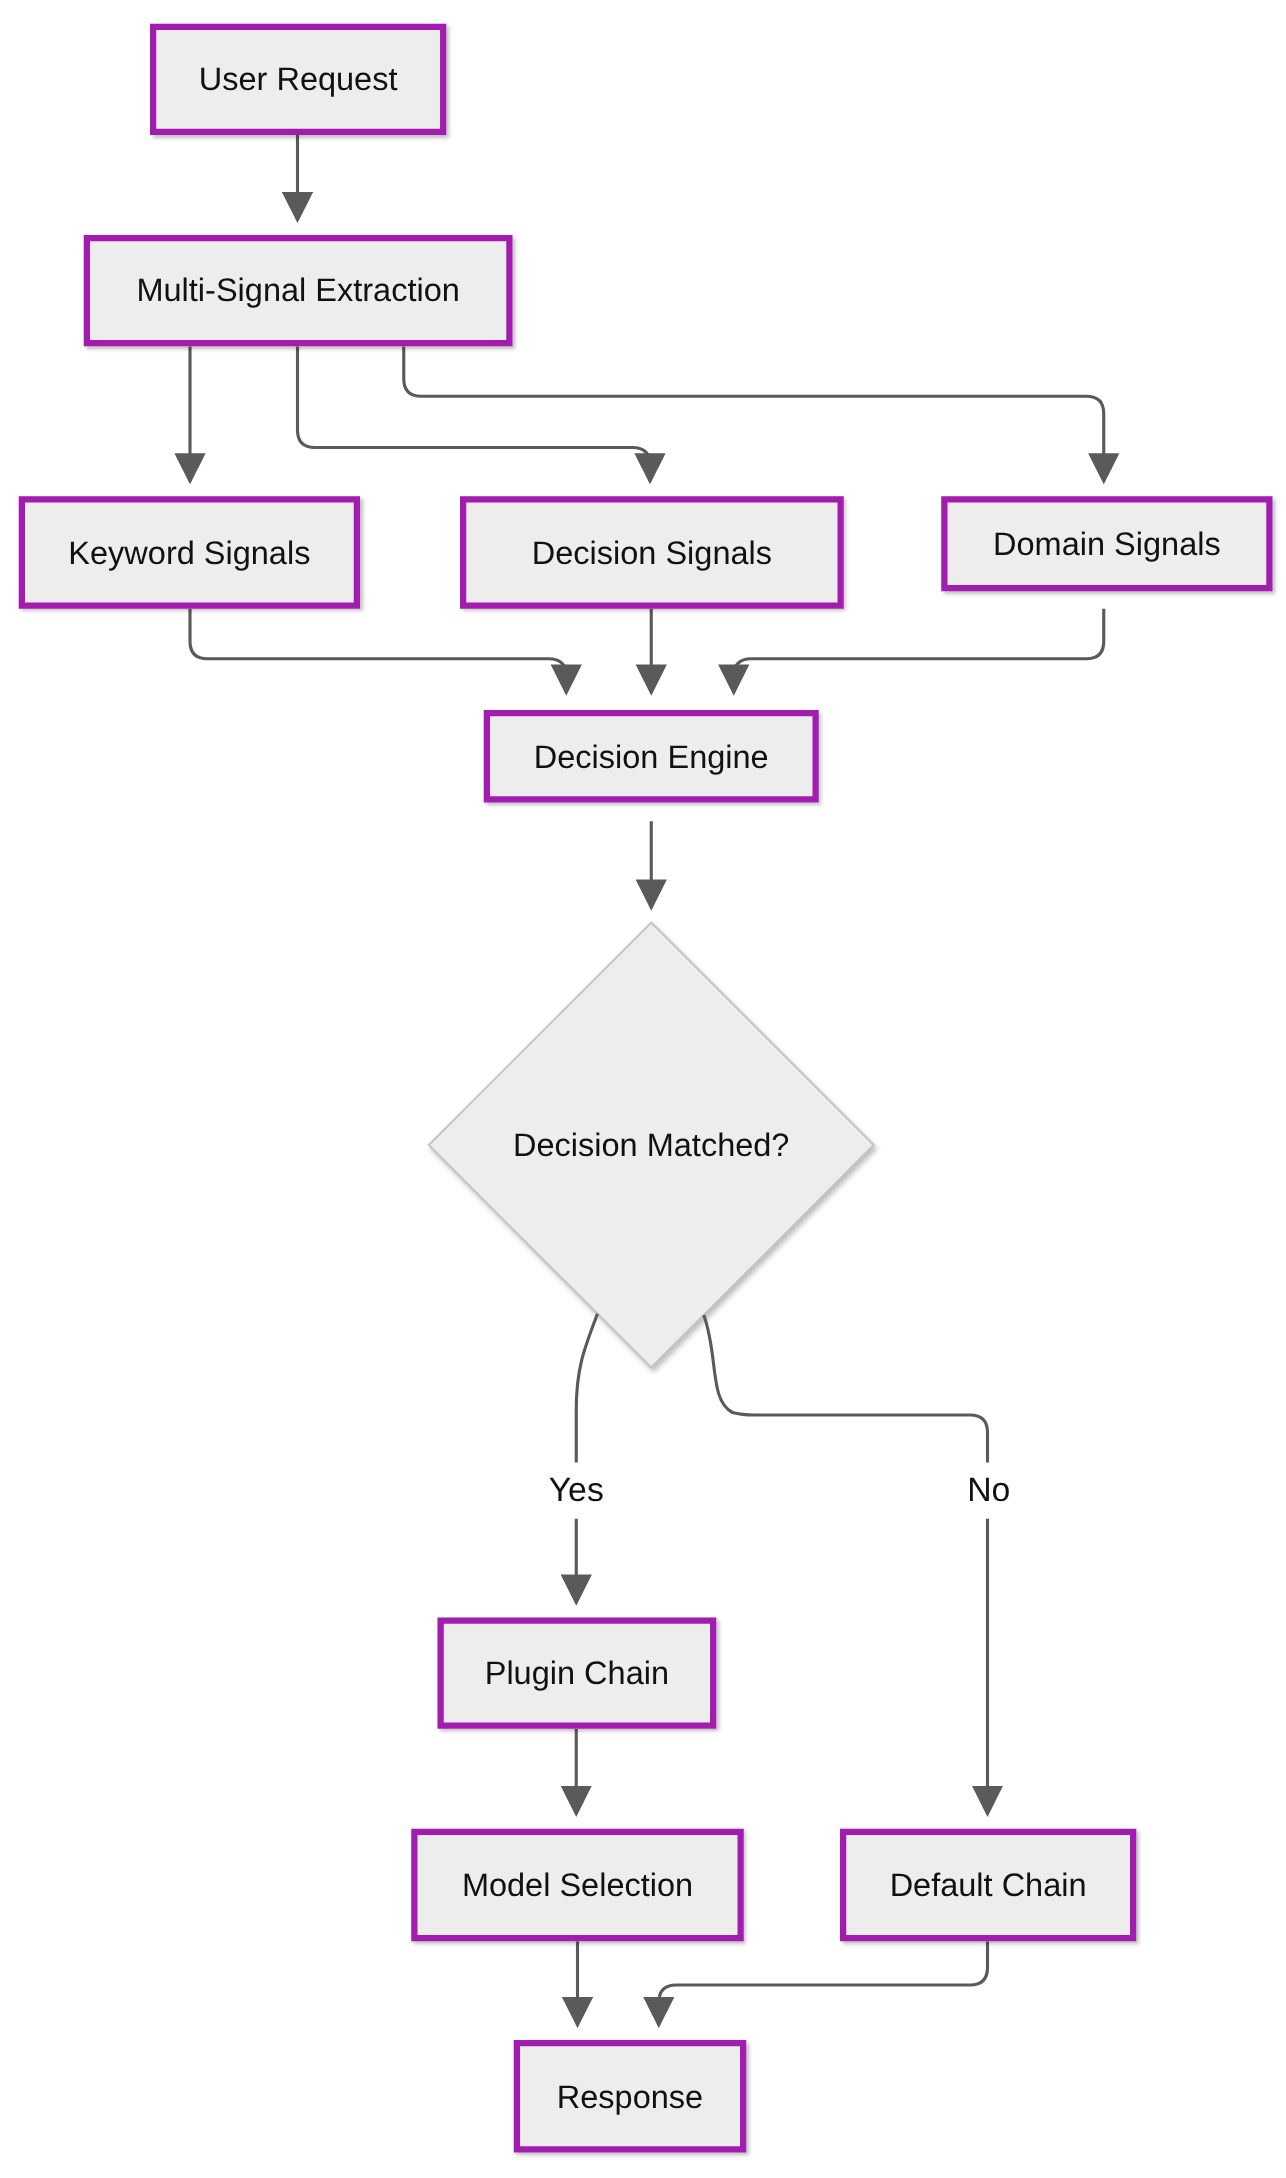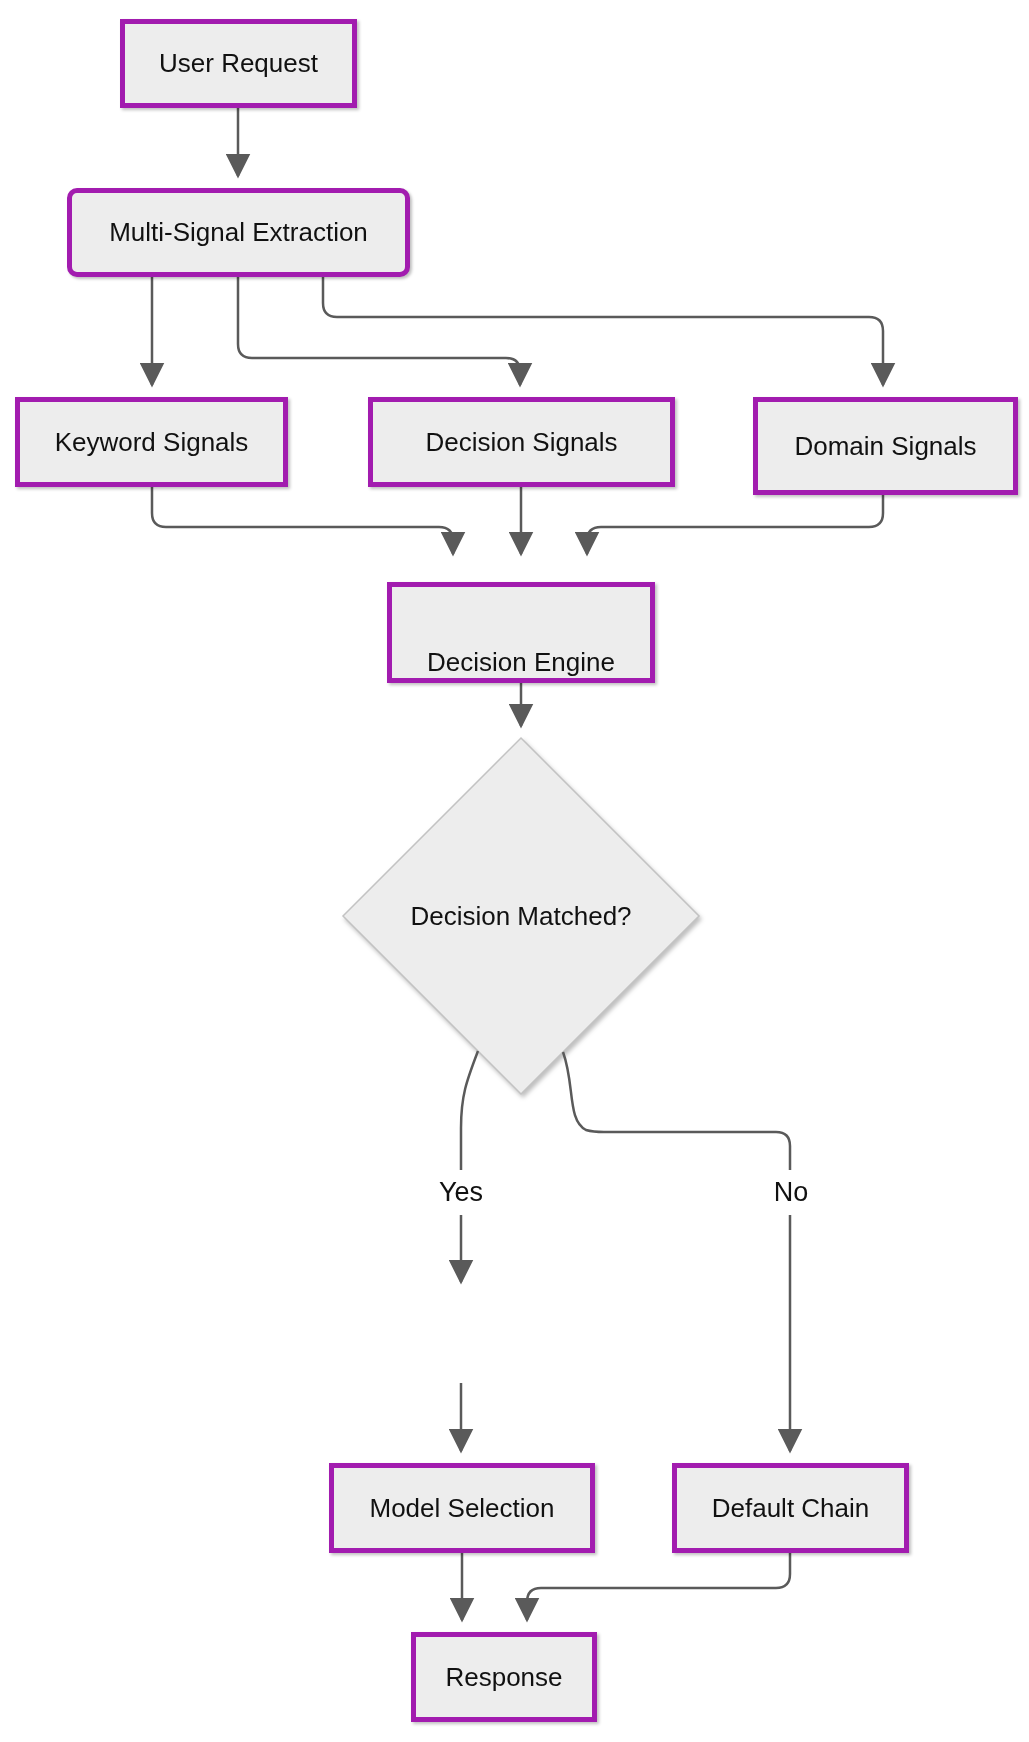--- a/index.html
+++ b/index.html
@@ -83,44 +83,47 @@
     <path class="edge-path" d="M563,1052 C575,1085 567,1120 586,1130 Q593,1132 604,1132 L776,1132 Q790,1132 790,1146 L790,1451" marker-end="url(#arrowhead)"></path>
     <path class="edge-path" d="M461,1383 L461,1451" marker-end="url(#arrowhead)"></path>
     <path class="edge-path" d="M462,1553 L462,1620" marker-end="url(#arrowhead)"></path>
     <path class="edge-path" d="M790,1553 L790,1574 Q790,1588 776,1588 L541,1588 Q527,1588 527,1602 L527,1620" marker-end="url(#arrowhead)"></path>
   </svg>
 
   <div class="node" style="left:120px; top:19px; width:237px; height:89px;">
     <span>User Request</span>
   </div>
 
-  <div class="node" style="left:67px; top:188px; width:343px; height:89px;border-radius:10px;">
+  <div class="node" style="left:67px; top:188px; width:343px; height:89px;">
     <span>Multi-Signal Extraction</span>
   </div>
 
   <div class="node" style="left:15px; top:397px; width:273px; height:90px;">
     <span>Keyword Signals</span>
   </div>
 
   <div class="node" style="left:368px; top:397px; width:307px; height:90px;">
     <span>Decision Signals</span>
   </div>
 
-  <div class="node" style="left:753px; top:397px; width:265px; height:98px;">
+  <div class="node" style="left:753px; top:397px; width:265px; height:76px;">
     <span>Domain Signals</span>
   </div>
 
-  <div class="node" style="left:387px; top:582px; width:268px; height:101px;align-items:flex-end;">
+  <div class="node" style="left:387px; top:568px; width:268px; height:74px;">
     <span>Decision Engine</span>
   </div>
 
   <div class="diamond-label" style="left:381px; top:886px; width:280px; height:60px;">
     <span>Decision Matched?</span>
   </div>
 
+  <div class="node" style="left:350px; top:1294px; width:223px; height:89px;">
+    <span>Plugin Chain</span>
+  </div>
 
   <div class="node" style="left:329px; top:1463px; width:266px; height:90px;">
     <span>Model Selection</span>
   </div>
 
   <div class="node" style="left:672px; top:1463px; width:237px; height:90px;">
     <span>Default Chain</span>
   </div>
 
   <div class="node" style="left:411px; top:1632px; width:186px; height:90px;">

